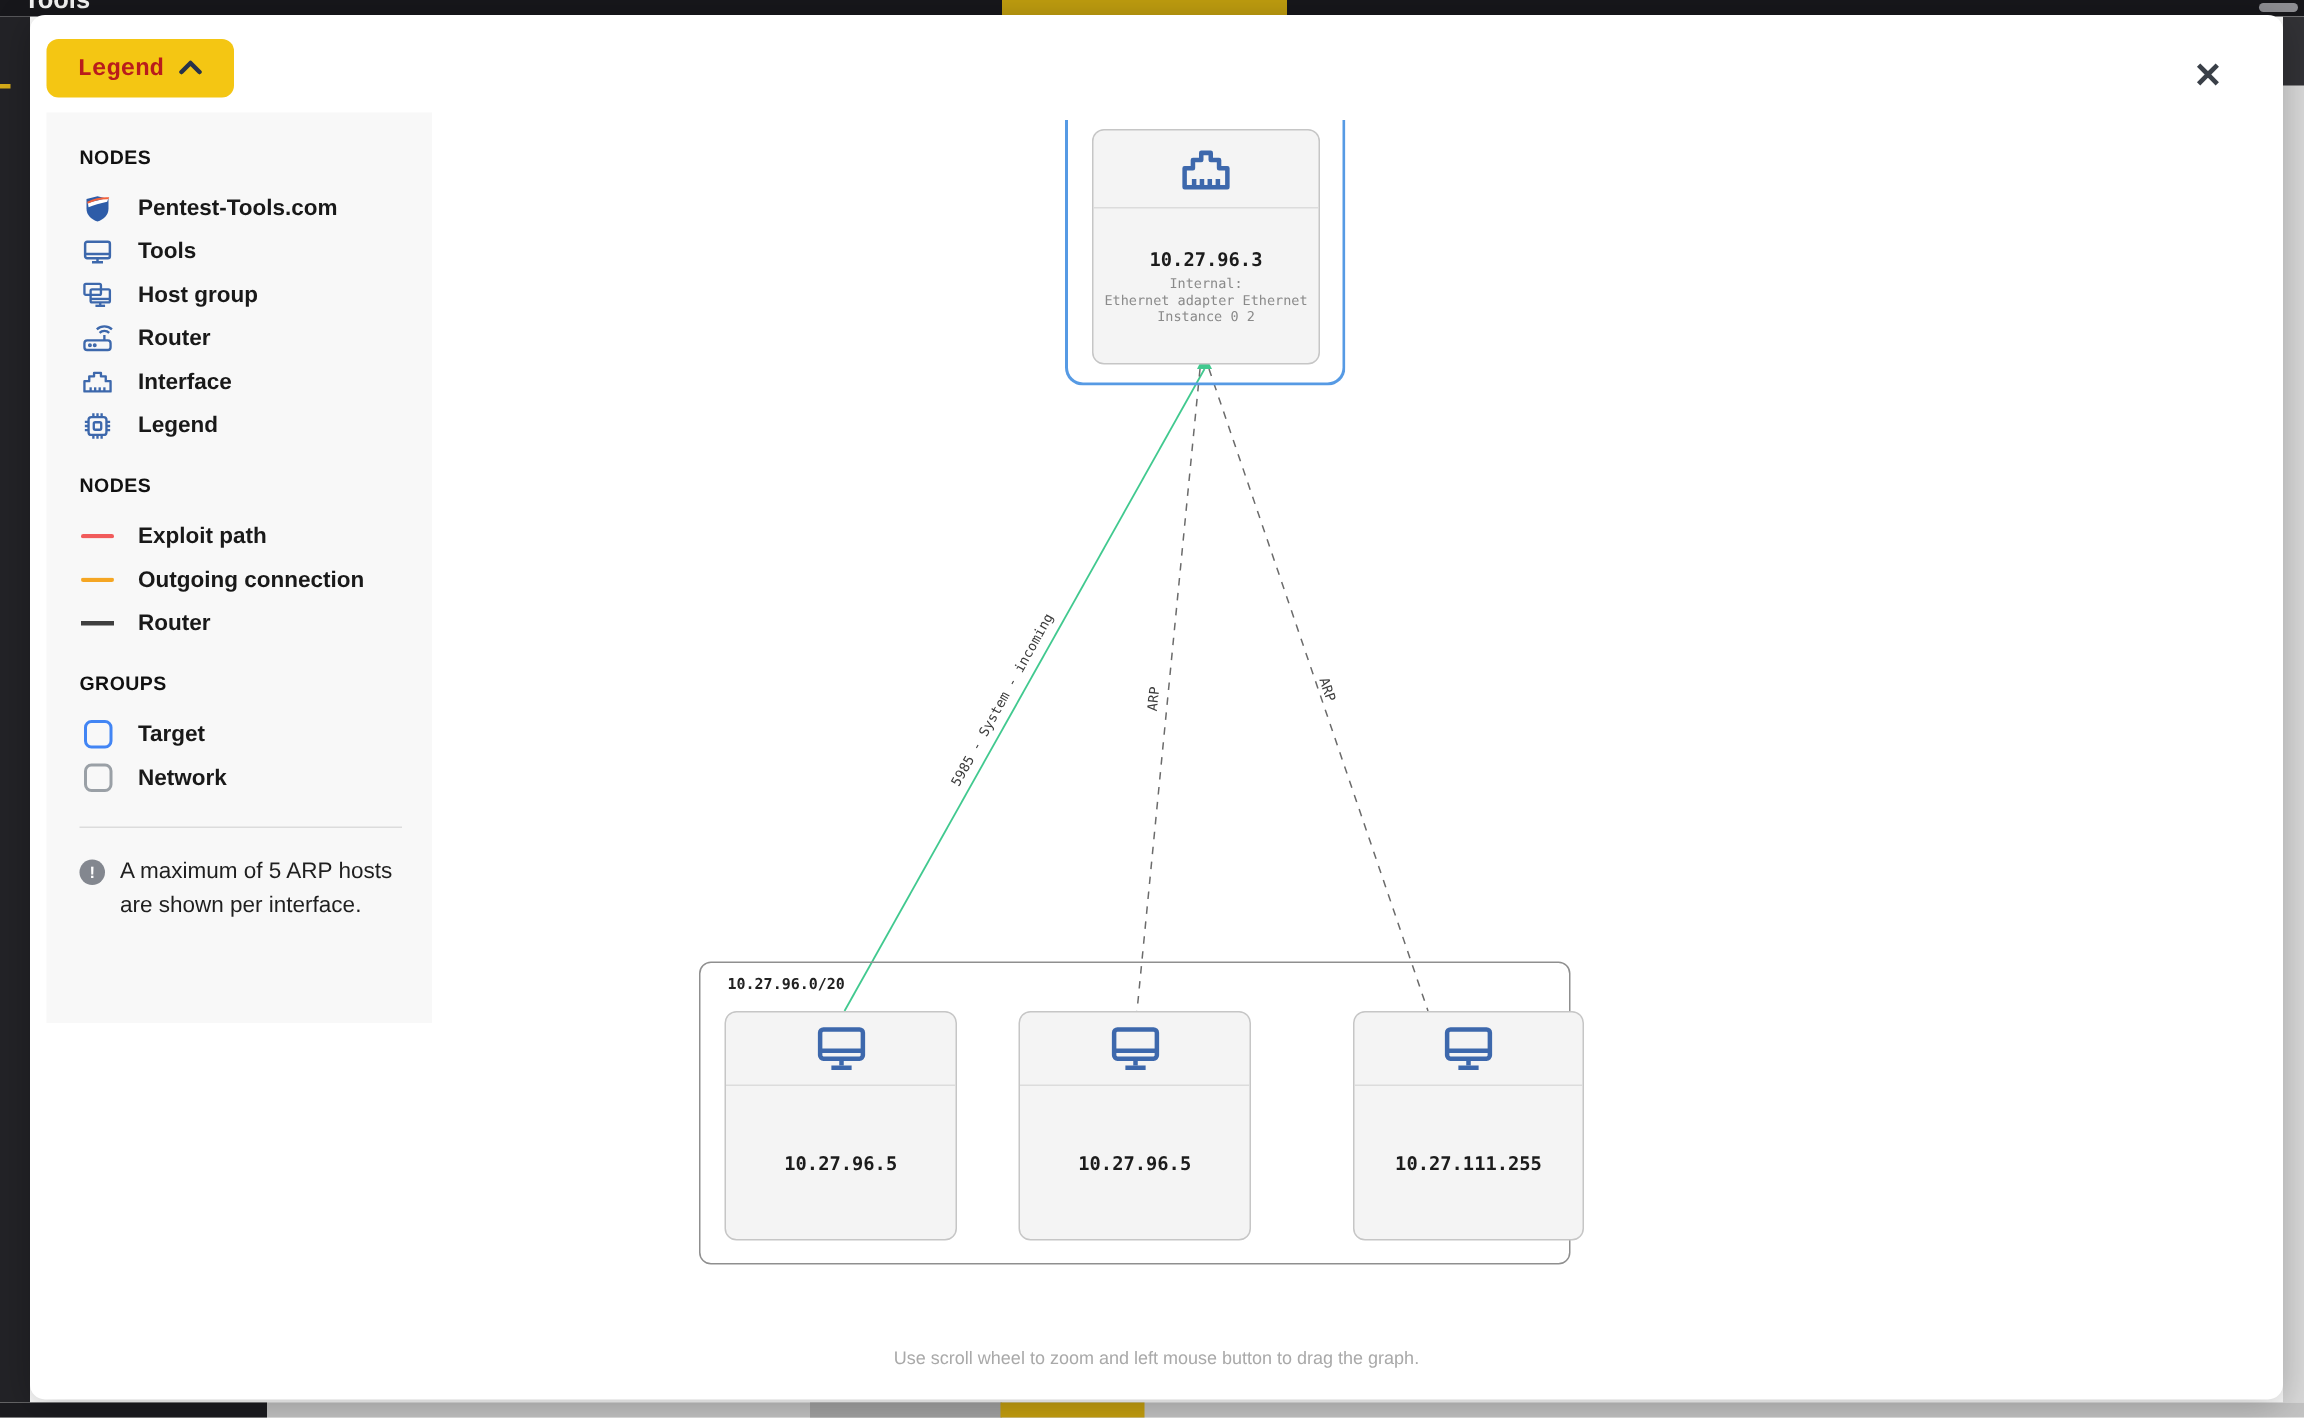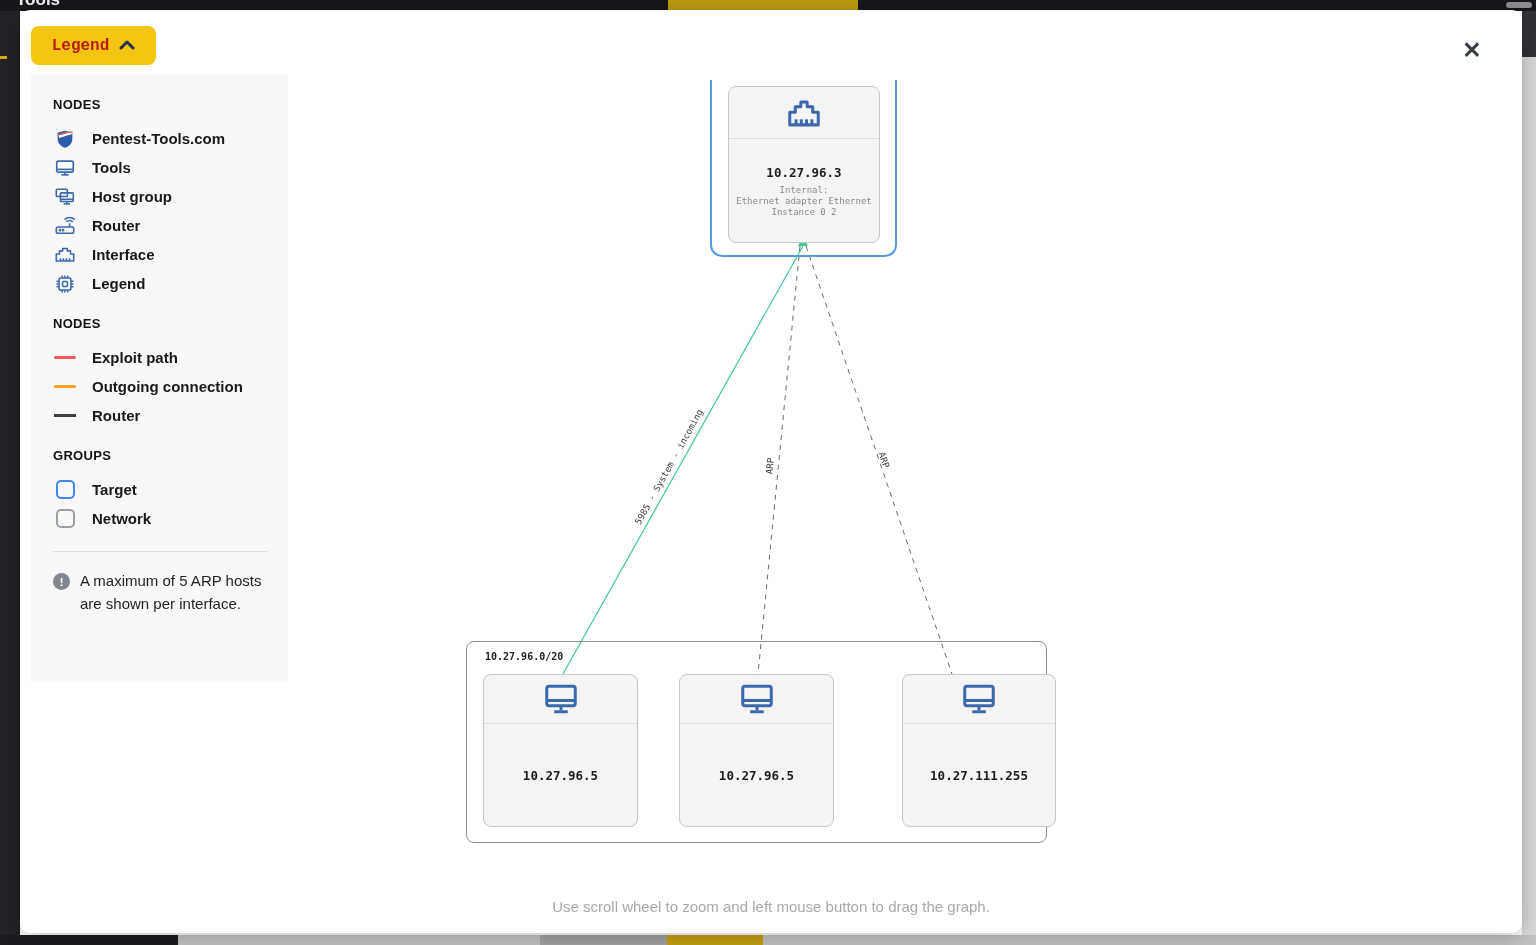--- a/index.html
+++ b/index.html
@@ -103,21 +103,21 @@
     color:#222222; }
 
   .host-card { width:155px; height:153px; }
   .host-card .icon-area { height:49px; }
   .host-card .body { justify-content:center; }
   .host-1 { left:463px; top:664px; }
   .host-2 { left:659px; top:664px; }
   .host-3 { left:856px; top:664px; width:154px;margin-left:26px; }
 
   .caption { position:absolute; left:0; right:0; top:888px; text-align:center;
-    font-size:15px; color:#a9a9a9; }
+    font-size:12px; color:#a9a9a9; }
 </style>
 </head>
 <body>
 
 <div class="bg-topbar">
   <span class="bg-title">Tools</span>
   <span class="bg-yellow"></span>
   <span class="bg-scrollpill"></span>
 </div>
 <div class="bg-leftstrip">

